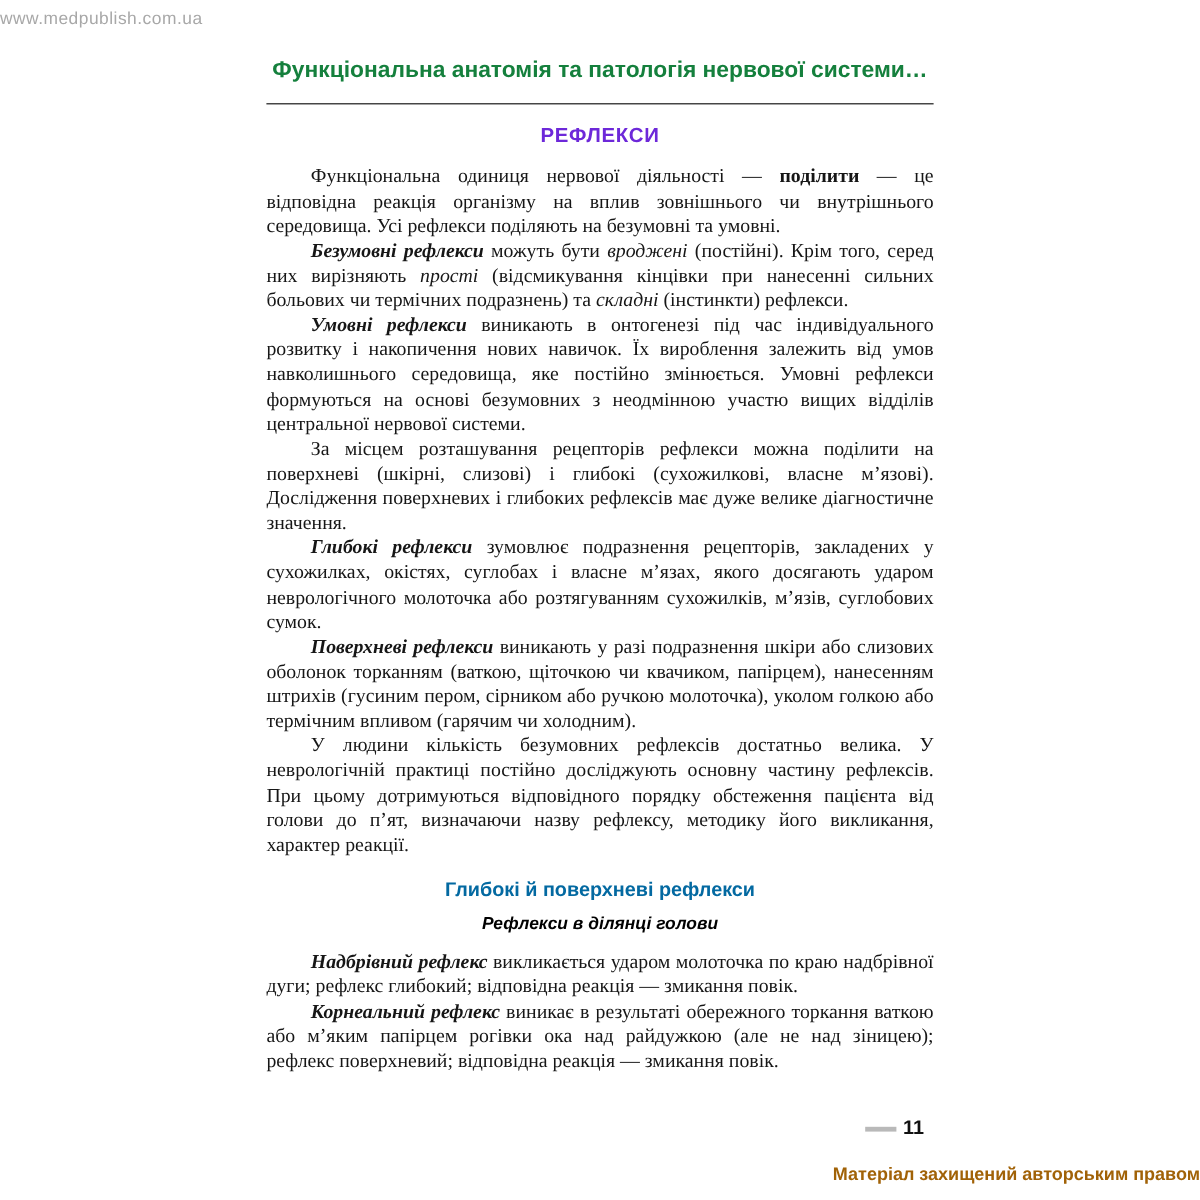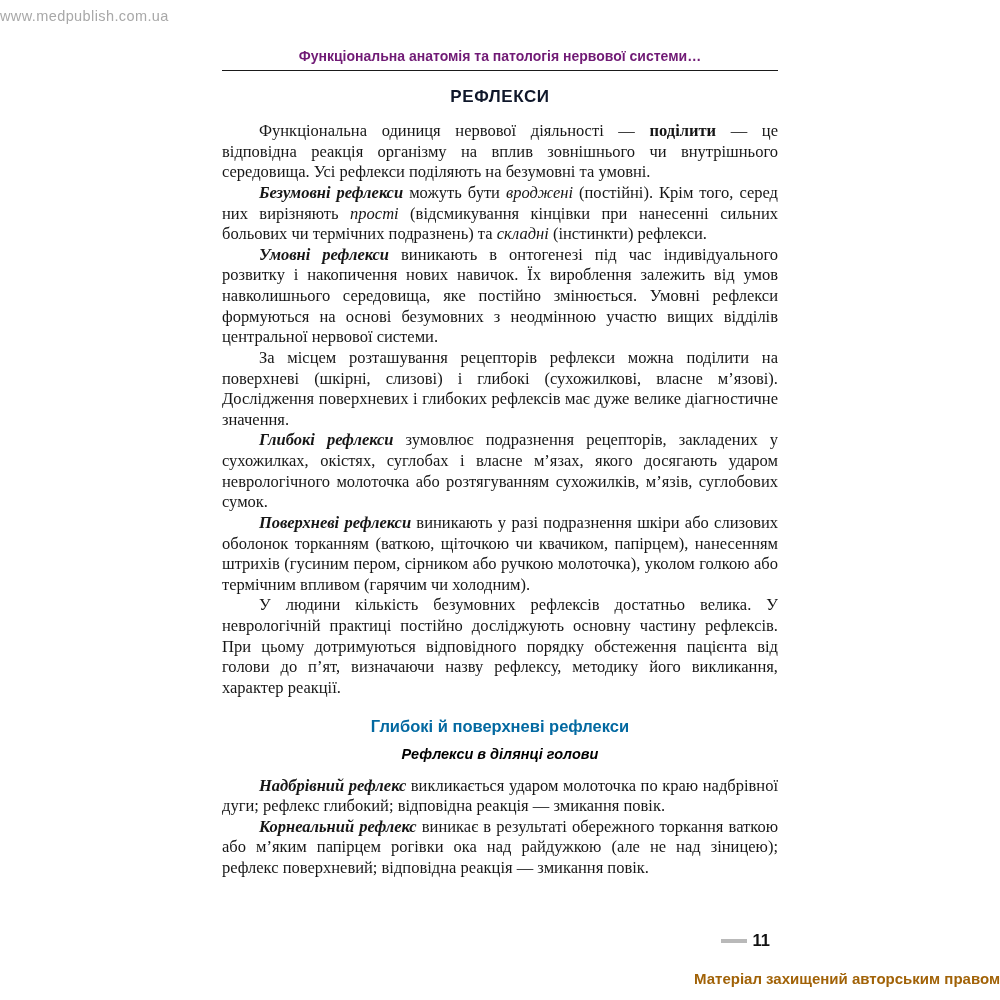--- a/index.html
+++ b/index.html
@@ -30,33 +30,33 @@
   .column {
     position: absolute;
     left: 222px;
     top: 48px;
     width: 556px;
   }
   .running-head {
     text-align: center;
     font-family: "Liberation Sans", sans-serif;
     font-weight: bold;
-    font-size: 14px;
-    color: #701a75;
-    padding-bottom: 6px;
+    font-size: 19px;
+    color: #15803d;
+    padding-bottom: 16px;
     border-bottom: 1.5px solid #1a1a1a;
     margin: 0 0 16px 0;
   }
   .doc-title {
     text-align: center;
     font-family: "Liberation Sans", sans-serif;
     font-weight: bold;
     font-size: 17px;
     letter-spacing: 0.6px;
-    color: #0f172a;
+    color: #6d28d9;
     margin: 14px 0 14px 0;
   }
   p.para {
     margin: 0;
     text-align: justify;
     text-indent: 37px;
     font-size: 16.5px;
     line-height: 1.25;
     font-family: "Liberation Serif", serif;
     color: #161616;

